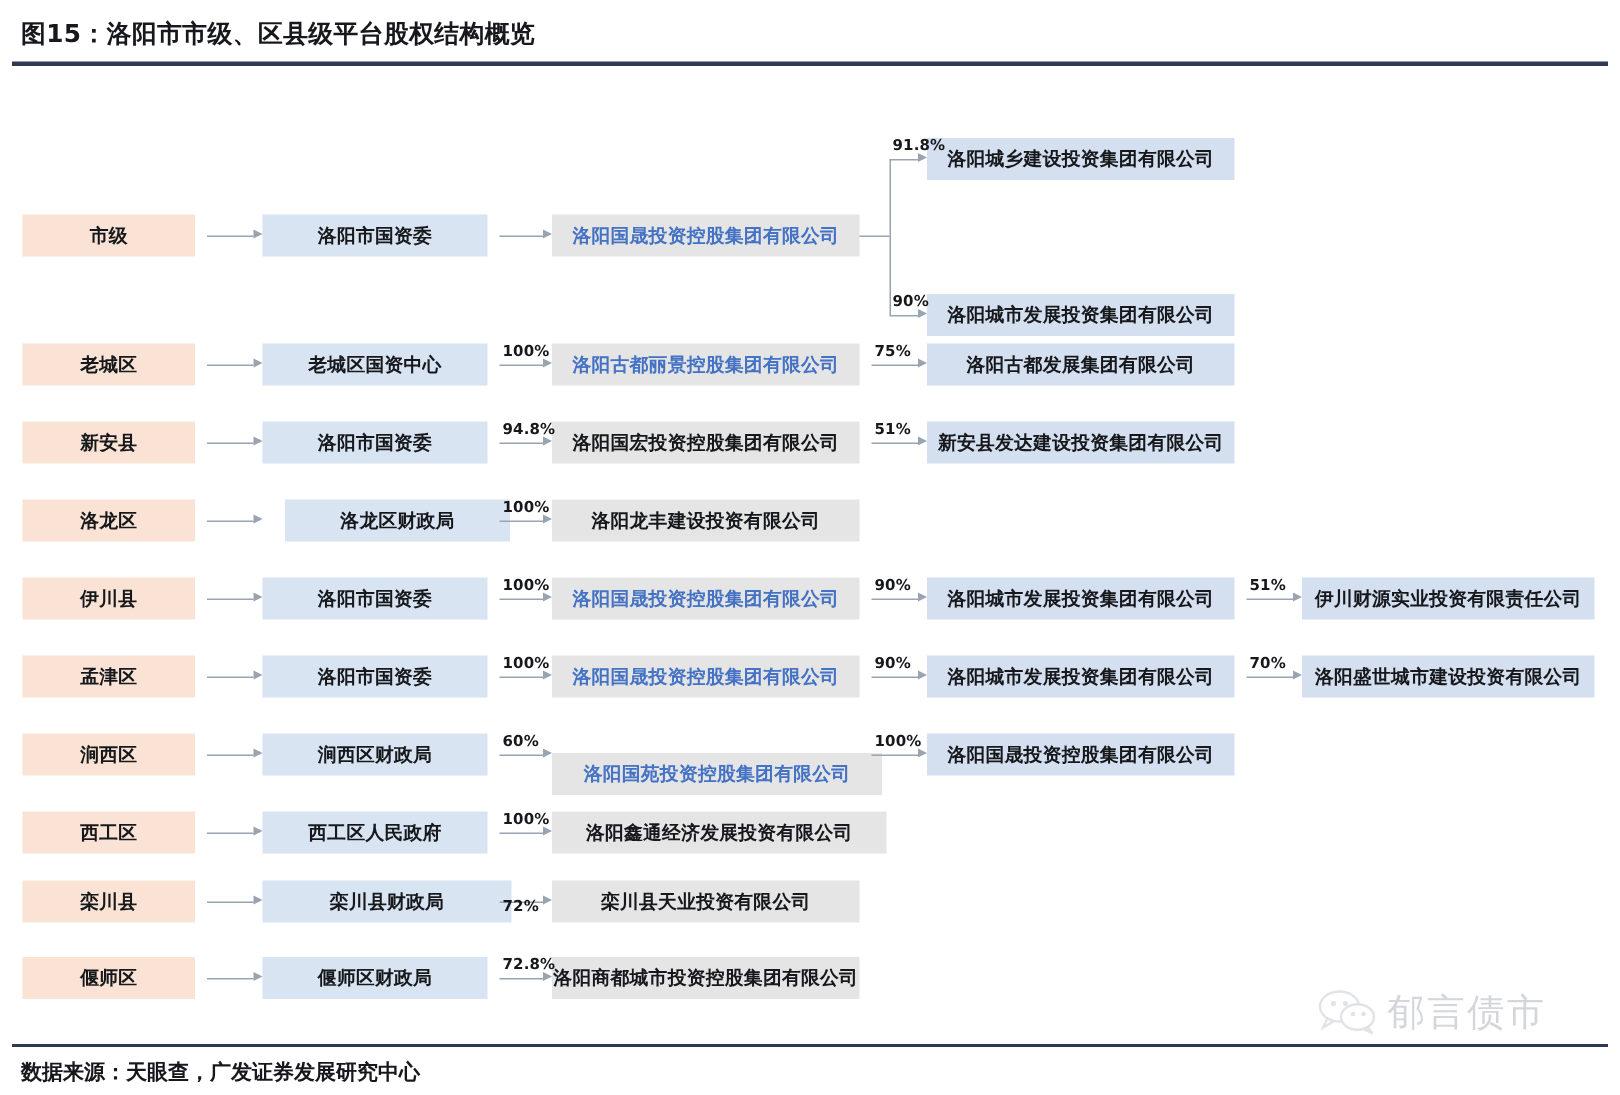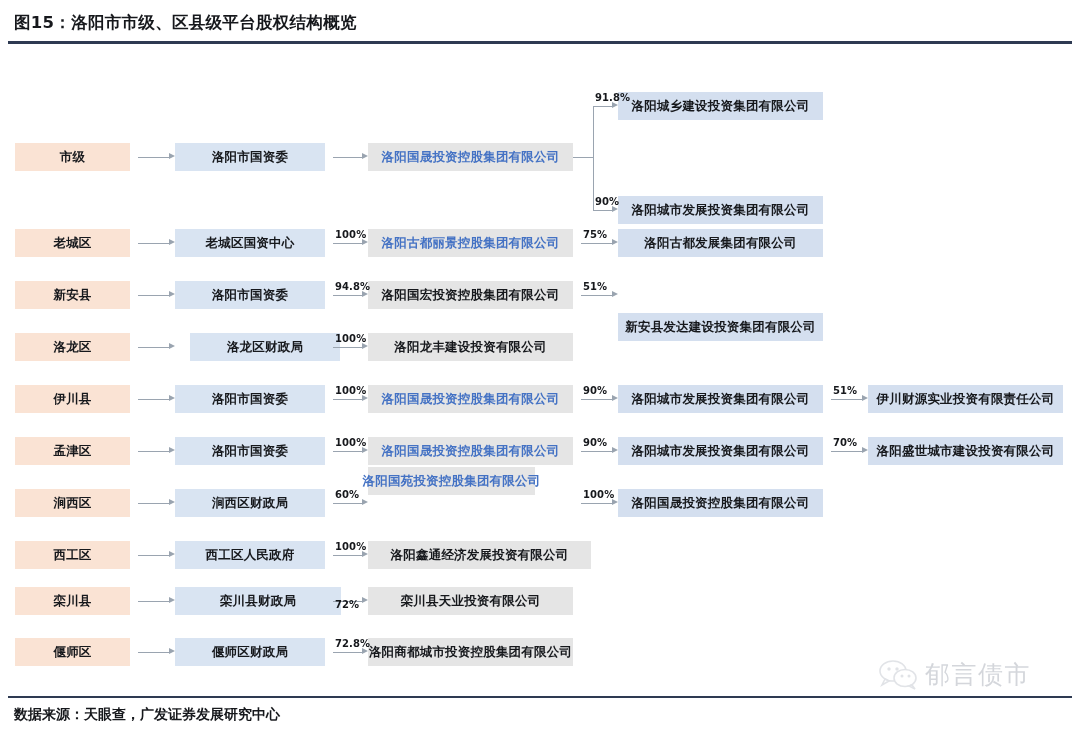--- a/index.html
+++ b/index.html
@@ -178,21 +178,21 @@
       <div class="arrow-head" style="left: 612px; top: 239.4px;"></div>
       <div class="pct" style="left: 583px; top: 229px;">75%</div>
       <div class="box box-region" style="left: 15px; top: 281px; width: 115px;">新安县</div>
       <div class="box box-l2" style="left: 175px; top: 281px; width: 150px;">洛阳市国资委</div>
       <div class="conn conn-h" style="left: 138px; top: 295px; width: 31px;"></div>
       <div class="arrow-head" style="left: 169px; top: 291.4px;"></div>
       <div class="box box-l3" style="left: 368px; top: 281px; width: 205px;">洛阳国宏投资控股集团有限公司</div>
       <div class="conn conn-h" style="left: 333px; top: 295px; width: 29px;"></div>
       <div class="arrow-head" style="left: 362px; top: 291.4px;"></div>
       <div class="pct" style="left: 335px; top: 281px;">94.8%</div>
-      <div class="box box-l4" style="left: 618px; top: 281px; width: 205px; margin-top: 32px;">新安县发达建设投资集团有限公司</div>
+      <div class="box box-l4" style="left: 618px; top: 281px; width: 205px;">新安县发达建设投资集团有限公司</div>
       <div class="conn conn-h" style="left: 581px; top: 295px; width: 31px;"></div>
       <div class="arrow-head" style="left: 612px; top: 291.4px;"></div>
       <div class="pct" style="left: 583px; top: 281px;">51%</div>
       <div class="box box-region" style="left: 15px; top: 333px; width: 115px;">洛龙区</div>
       <div class="box box-l2" style="left: 175px; top: 333px; width: 150px; margin-left: 15px;">洛龙区财政局</div>
       <div class="conn conn-h" style="left: 138px; top: 347px; width: 31px;"></div>
       <div class="arrow-head" style="left: 169px; top: 343.4px;"></div>
       <div class="box box-l3" style="left: 368px; top: 333px; width: 205px;">洛阳龙丰建设投资有限公司</div>
       <div class="conn conn-h" style="left: 333px; top: 347px; width: 29px;"></div>
       <div class="arrow-head" style="left: 362px; top: 343.4px;"></div>
@@ -226,21 +226,21 @@
       <div class="arrow-head" style="left: 612px; top: 447.4px;"></div>
       <div class="pct" style="left: 583px; top: 437px;">90%</div>
       <div class="box box-l5" style="left: 868px; top: 437px; width: 195px;">洛阳盛世城市建设投资有限公司</div>
       <div class="conn conn-h" style="left: 831px; top: 451px; width: 31px;"></div>
       <div class="arrow-head" style="left: 862px; top: 447.4px;"></div>
       <div class="pct" style="left: 833px; top: 437px;">70%</div>
       <div class="box box-region" style="left: 15px; top: 489px; width: 115px;">涧西区</div>
       <div class="box box-l2" style="left: 175px; top: 489px; width: 150px;">涧西区财政局</div>
       <div class="conn conn-h" style="left: 138px; top: 503px; width: 31px;"></div>
       <div class="arrow-head" style="left: 169px; top: 499.4px;"></div>
-      <div class="box box-l3 accent" style="left: 368px; top: 467px; width: 167px;">洛阳国苑投资控股集团有限公司</div>
+      <div class="box box-l3 accent" style="left: 368px; top: 502px; width: 220px;">洛阳国苑投资控股集团有限公司</div>
       <div class="conn conn-h" style="left: 333px; top: 503px; width: 29px;"></div>
       <div class="arrow-head" style="left: 362px; top: 499.4px;"></div>
       <div class="pct" style="left: 335px; top: 489px;">60%</div>
       <div class="box box-l4" style="left: 618px; top: 489px; width: 205px;">洛阳国晟投资控股集团有限公司</div>
       <div class="conn conn-h" style="left: 581px; top: 503px; width: 31px;"></div>
       <div class="arrow-head" style="left: 612px; top: 499.4px;"></div>
       <div class="pct" style="left: 583px; top: 489px;">100%</div>
       <div class="box box-region" style="left: 15px; top: 541px; width: 115px;">西工区</div>
       <div class="box box-l2" style="left: 175px; top: 541px; width: 150px;">西工区人民政府</div>
       <div class="conn conn-h" style="left: 138px; top: 555px; width: 31px;"></div>

